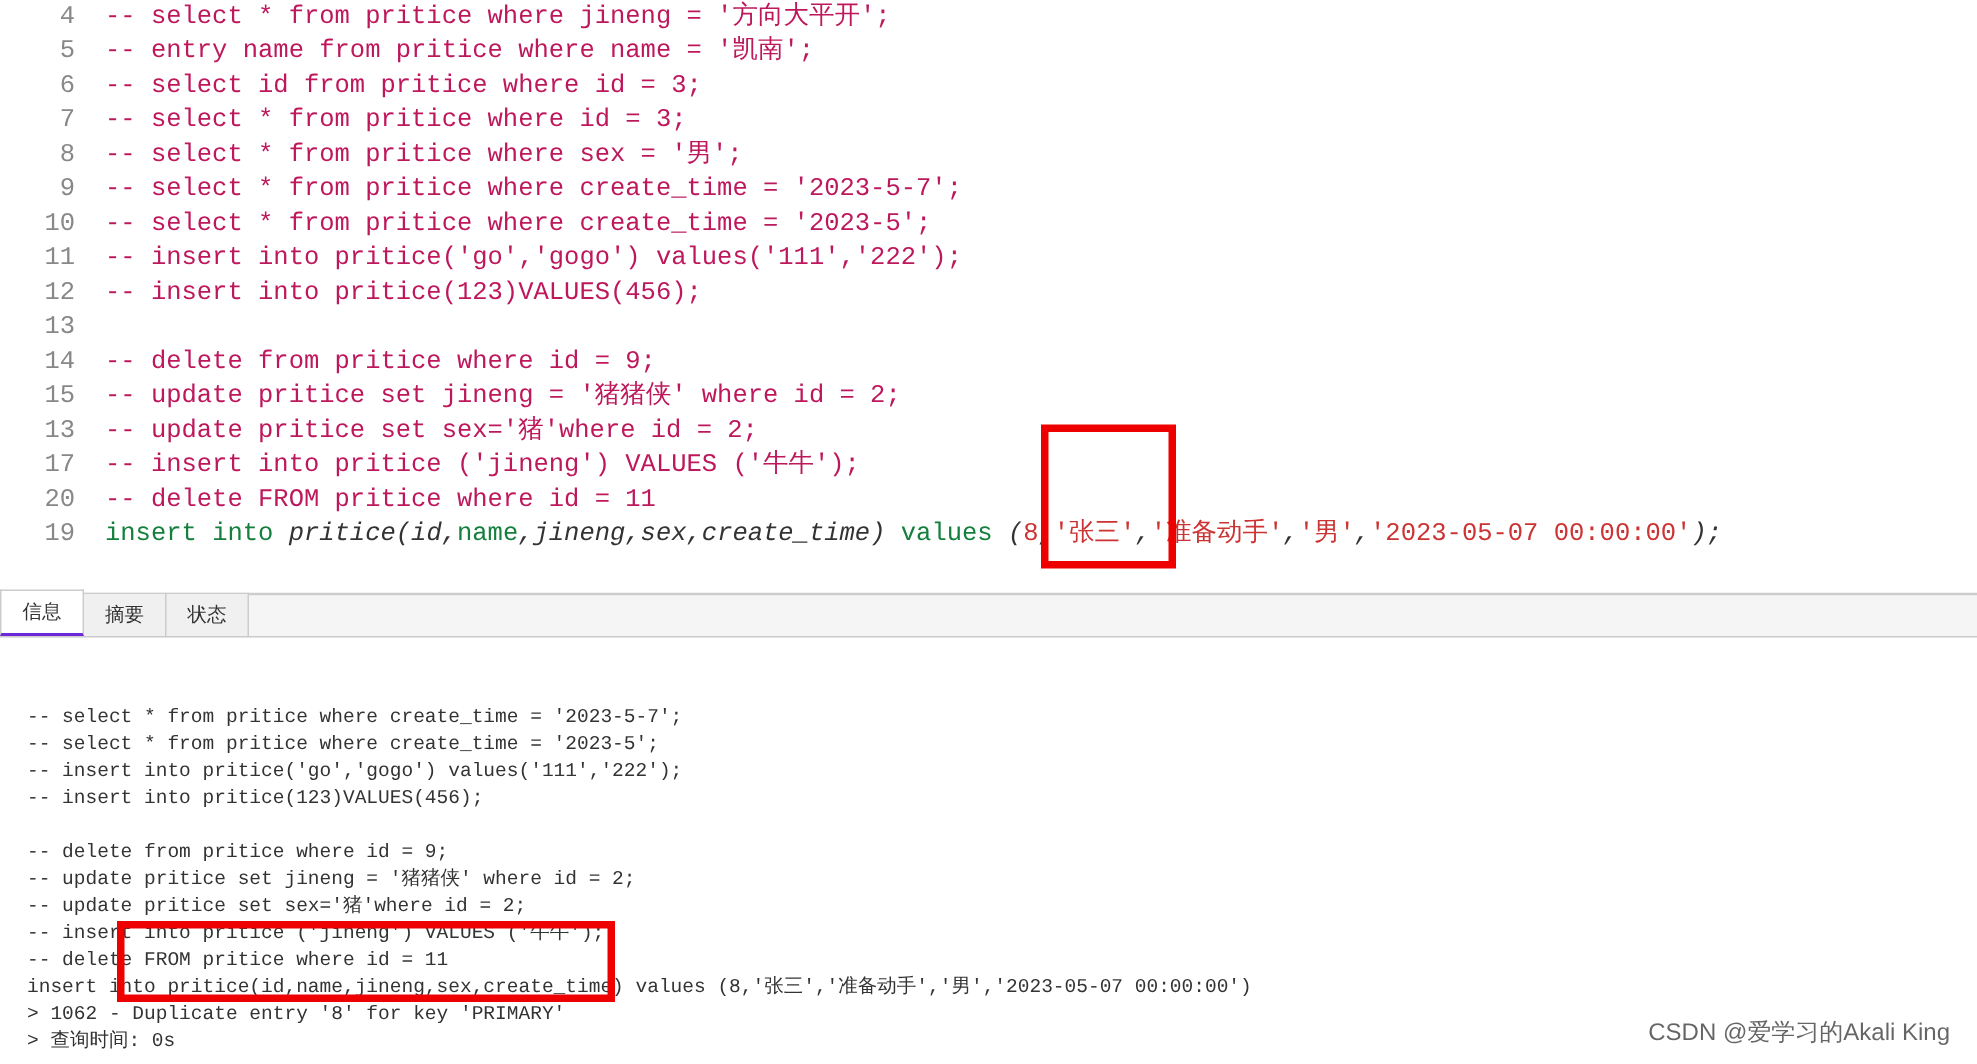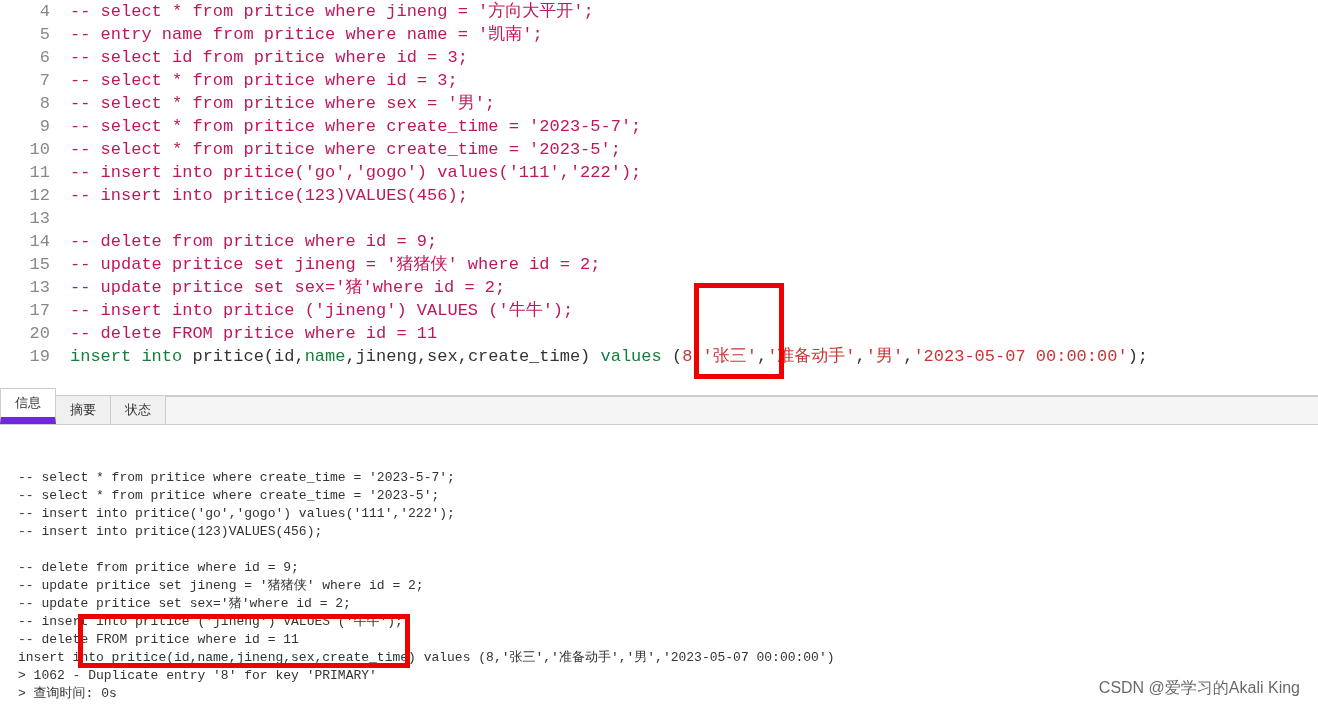--- a/index.html
+++ b/index.html
@@ -35,21 +35,21 @@
   padding-right: 20px;
   user-select: none;
   flex-shrink: 0;
 }
 .line-content {
   flex: 1;
 }
 .comment { color: #be185d; }
 .keyword { color: #15803d; }
 .string { color: #cc3333; }
-.normal { color: #333; }
+.normal { color: #333; font-style: italic; }
 .cursor-line .line-content::before {
   content: "";
   display: inline-block;
   width: 1px;
   height: 18px;
   background: #333;
   vertical-align: middle;
 }
 .red-box-1 {
   position: absolute;
@@ -75,21 +75,21 @@
   padding: 5px 14px;
   font-size: 13px;
   border: 1px solid #ccc;
   border-bottom: none;
   background: #f0f0f0;
   margin-right: -1px;
   cursor: pointer;
 }
 .tab.active {
   background: #fff;
-  border-bottom: 7px solid #6d28d9;
+  border-bottom: 2px solid #6d28d9;
   position: relative;
   z-index: 1;
 }
 .output-area {
   font-family: Consolas, "Courier New", monospace;
   font-size: 13px;
   line-height: 18px;
   padding: 8px 18px;
   white-space: pre;
   position: relative;

